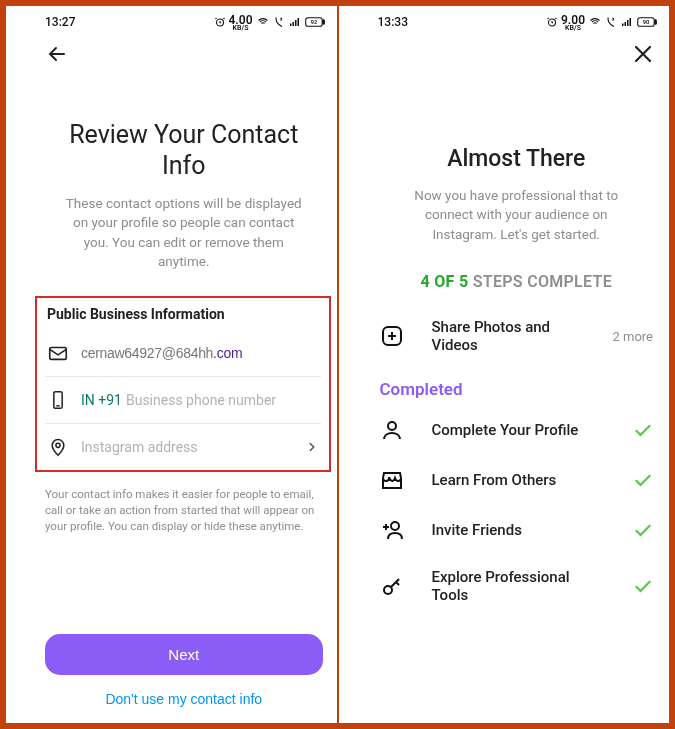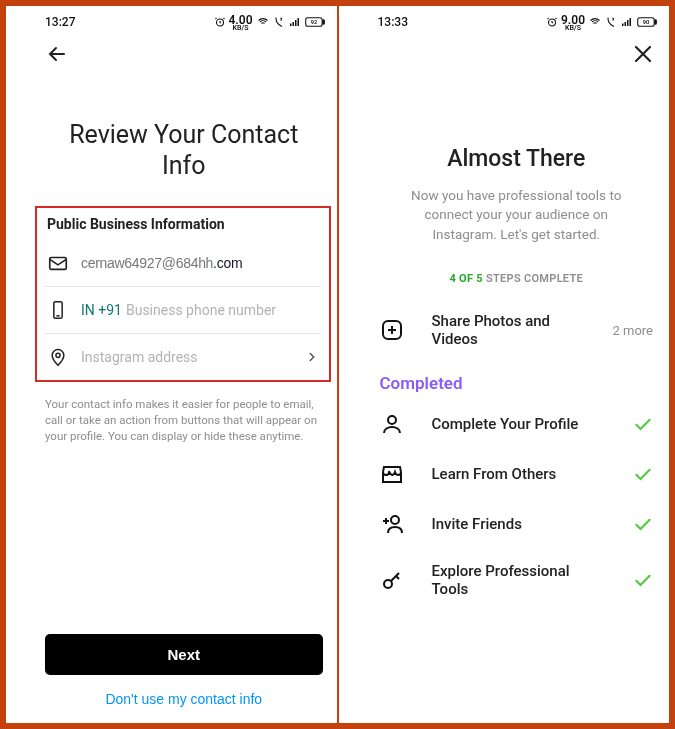--- a/index.html
+++ b/index.html
@@ -120,62 +120,62 @@
       width: 14px;
       height: 14px;
       flex-shrink: 0;
     }
     .blurred-email {
       color: #777;
       filter: blur(0.5px);
       font-family: Arial, sans-serif;
       letter-spacing: -0.3px;
     }
-    .blurred-email .suffix { filter: none; color: #0f172a; }
+    .blurred-email .suffix { filter: none; color: #4c1d95; }
 
     .small-desc {
       font-size: 11.5px;
       color: #8e8e8e;
       line-height: 1.4;
       padding: 8px 14px;
     }
 
     .bottom-actions {
       padding: 10px 14px 12px 14px;
       display: flex;
       flex-direction: column;
       gap: 12px;
       align-items: stretch;
     }
     .primary-btn {
-      background: #000000;
+      background: #8b5cf6;
       color: #fff;
       border: none;
-      border-radius: 5px;
+      border-radius: 15px;
       padding: 12px;
       font-size: 15px;
-      font-weight: 700;
+      font-weight: 400;
       cursor: pointer;
     }
     .link-btn {
       background: none;
       border: none;
       color: #0095f6;
       font-size: 14px;
       font-weight: 500;
       cursor: pointer;
       padding: 4px;
     }
 
     
     .right .title-block { padding-top: 35px; }
     .right .title { font-size: 23px; font-weight: 500; margin-top: 36px; }
     .progress-text {
       text-align: center;
-      font-size: 11px;
+      font-size: 16px;
       padding: 18px 0 14px 0;
       letter-spacing: 0.3px;
     }
     .progress-text .bold { color: #27a82c; font-weight: 700; }
     .progress-text .rest { color: #8e8e8e; font-weight: 600; }
 
     .step-row {
       display: flex;
       align-items: center;
       padding: 13px 16px;
@@ -242,20 +242,21 @@
 
   <div class="nav-row">
     <svg class="nav-icon" viewBox="0 0 24 24" fill="none" stroke="#222" stroke-width="2" stroke-linecap="round">
         <path d="M19 12H5M11 6l-6 6 6 6"></path>
       </svg>
   </div>
 
   <div class="content">
     <div class="title-block">
       <div class="title">Review Your Contact Info</div>
+      <div class="subtitle">These contact options will be displayed on your profile so people can contact you. You can edit or remove them anytime.</div>
     </div>
 
     <div class="highlight-box">
       <div class="section-label">Public Business Information</div>
 
       <div class="info-row">
         <div class="row-icon">
           <svg width="22" height="22" viewBox="0 0 24 24" fill="none" stroke="#222" stroke-width="1.8">
               <rect x="3" y="6" width="18" height="13" rx="1.5"></rect>
               <path d="M3 8l9 6 9-6"></path>
@@ -285,21 +286,21 @@
               <circle cx="12" cy="10" r="2.5"></circle>
             </svg>
         </div>
         <div class="row-text placeholder">Instagram address</div>
         <svg class="chev" viewBox="0 0 24 24" fill="none" stroke="#555" stroke-width="2.5" stroke-linecap="round">
             <path d="M9 6l6 6-6 6"></path>
           </svg>
       </div>
     </div>
 
-    <div class="small-desc">Your contact info makes it easier for people to email, call or take an action from buttons that will appear on your profile. You can display or hide these anytime.</div>
+    <div class="small-desc">Your contact info makes it easier for people to email, call or take an action from started that will appear on your profile. You can display or hide these anytime.</div>
 
     <div style="flex:1"></div>
 
     <div class="bottom-actions">
       <button class="primary-btn">Next</button>
       <button class="link-btn">Don't use my contact info</button>
     </div>
   </div>
 </div>
 
@@ -335,21 +336,21 @@
 
   <div class="nav-row" style="justify-content:flex-end">
     <svg class="nav-icon" viewBox="0 0 24 24" fill="none" stroke="#222" stroke-width="2.2" stroke-linecap="round">
         <path d="M5 5l14 14M19 5L5 19"></path>
       </svg>
   </div>
 
   <div class="content">
     <div class="title-block">
       <div class="title">Almost There</div>
-      <div class="subtitle">Now you have professional tools to connect your your audience on Instagram. Let's get started.</div>
+      <div class="subtitle">Now you have professional that to connect with your audience on Instagram. Let's get started.</div>
     </div>
 
     <div class="progress-text">
       <span class="bold">4 OF 5</span>
       <span class="rest"> <span>STEPS COMPLETE</span></span>
     </div>
 
     <div class="step-row">
       <div class="step-icon">
         <svg width="24" height="24" viewBox="0 0 24 24" fill="none" stroke="#111" stroke-width="2">

